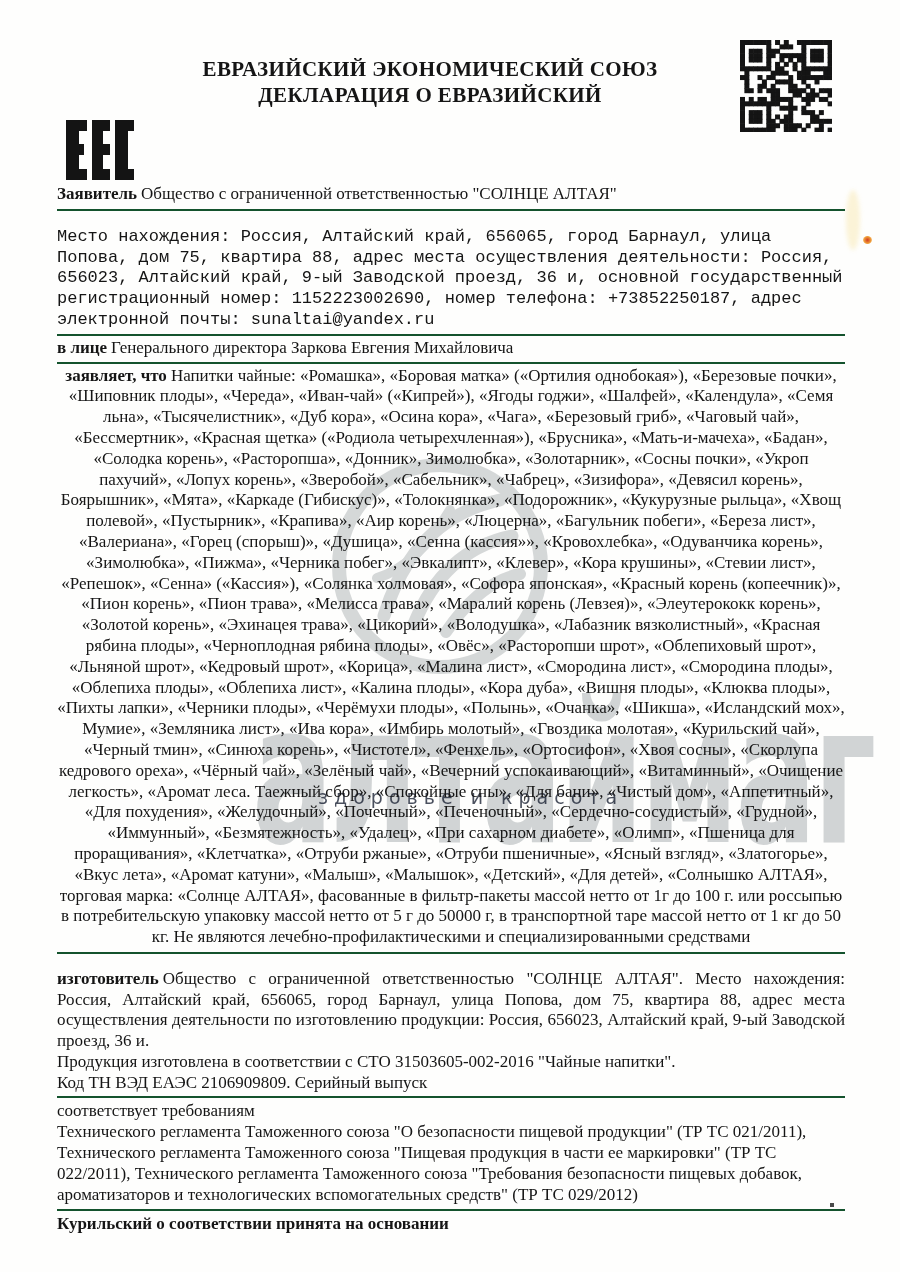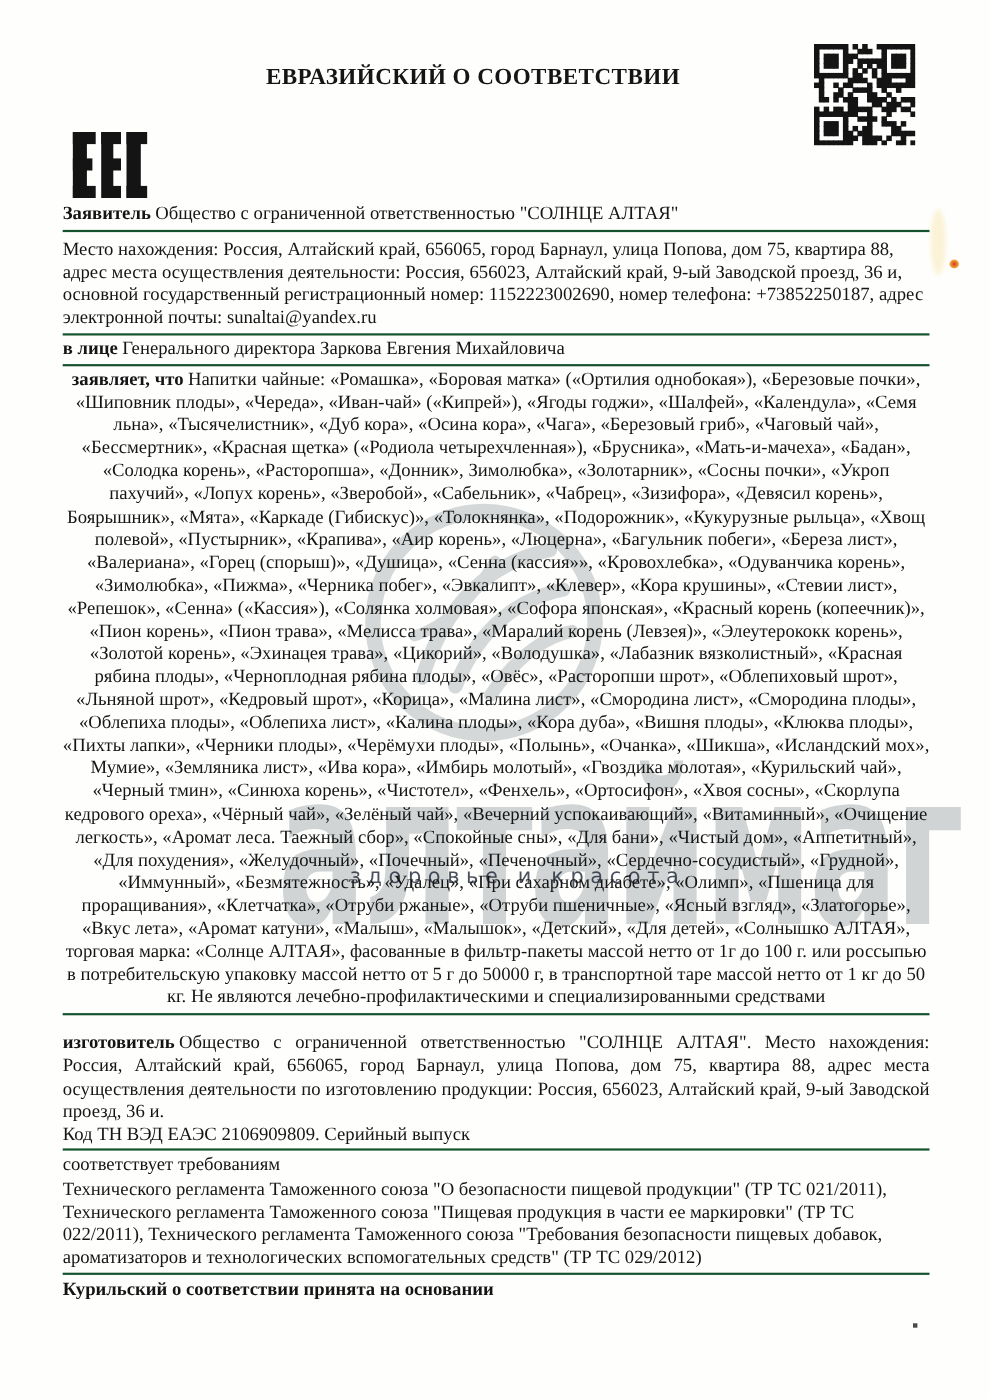--- a/index.html
+++ b/index.html
@@ -24,21 +24,21 @@
   .smudge-yellow{position:absolute;left:846px;top:190px;width:14px;height:60px;border-radius:50%;
              background:rgba(245,215,120,.28);filter:blur(2px);z-index:1;}
   .speck-dark{position:absolute;left:830px;top:1203px;width:4px;height:4px;background:#4a4a4a;z-index:3;}
   
   .content{position:absolute;left:57px;width:788px;top:184px;z-index:2;
            font-size:17px;line-height:20.8px;}
   .content p{margin:0;}
   .lead{font-weight:bold;margin-right:4px;}
   .rule-b{border-bottom:2px solid #14532d;}
   .sec-applicant{padding-bottom:4px;}
-  .sec-address{padding:6px 0 3px 0;}
+  .sec-address{padding:16px 0 3px 0;font-family:Liberation Mono, monospace;}
   .sec-rep{padding:2px 0 3px 0;font-family:Liberation Serif, serif;}
   .sec-declares{padding:2px 0 4px 0;text-align:center;}
   .sec-manufacturer{padding-top:15px;text-align:justify;}
   .sec-production{padding-top:0;}
   .sec-code{padding-bottom:2px;}
   .sec-conforms-label{font-weight:normal;padding-top:3px;}
   .sec-conforms{padding:1px 0 3px 0;}
   .sec-basis{font-weight:bold;padding-top:3px;}
 </style>
 </head>
@@ -56,21 +56,22 @@
     </svg>
     <div class="wm-big">алтаймаг</div>
     <div class="wm-tag">здоровье и красота</div>
   </div>
 
   <div class="smudge-yellow"></div>
   <div class="speck-red"></div>
   <div class="speck-dark"></div>
 
   <div class="title">
-    <div>ЕВРАЗИЙСКИЙ О СООТВЕТСТВИИ</div>
+    <div>ЕВРАЗИЙСКИЙ ЭКОНОМИЧЕСКИЙ СОЮЗ</div>
+    <div>ДЕКЛАРАЦИЯ О ЕВРАЗИЙСКИЙ</div>
   </div>
 
   <svg class="eac" width="68" height="60" viewBox="0 0 68 60">
 
     <rect x="0" y="0" width="13" height="60" fill="#141414"></rect>
     <rect x="0" y="0" width="21" height="11" fill="#141414"></rect>
     <rect x="0" y="24" width="18" height="11" fill="#141414"></rect>
     <rect x="0" y="49" width="21" height="11" fill="#141414"></rect>
 
     <rect x="26" y="0" width="18" height="11" fill="#141414"></rect>
@@ -333,20 +334,21 @@
     <p class="sec-applicant rule-b"><span class="lead">Заявитель</span><span>Общество с ограниченной ответственностью "СОЛНЦЕ АЛТАЯ"</span></p>
 
     <p class="sec-address rule-b">Место нахождения: Россия, Алтайский край, 656065, город Барнаул, улица Попова, дом 75, квартира 88, адрес места осуществления деятельности: Россия, 656023, Алтайский край, 9-ый Заводской проезд, 36 и, основной государственный регистрационный номер: 1152223002690, номер телефона: +73852250187, адрес электронной почты: sunaltai@yandex.ru</p>
 
     <p class="sec-rep rule-b"><span class="lead">в лице</span><span>Генерального директора Заркова Евгения Михайловича</span></p>
 
     <p class="sec-declares rule-b"><span class="lead">заявляет, что</span><span>Напитки чайные: «Ромашка», «Боровая матка» («Ортилия однобокая»), «Березовые почки», «Шиповник плоды», «Череда», «Иван-чай» («Кипрей»), «Ягоды годжи», «Шалфей», «Календула», «Семя льна», «Тысячелистник», «Дуб кора», «Осина кора», «Чага», «Березовый гриб», «Чаговый чай», «Бессмертник», «Красная щетка» («Родиола четырехчленная»), «Брусника», «Мать-и-мачеха», «Бадан», «Солодка корень», «Расторопша», «Донник», Зимолюбка», «Золотарник», «Сосны почки», «Укроп пахучий», «Лопух корень», «Зверобой», «Сабельник», «Чабрец», «Зизифора», «Девясил корень», Боярышник», «Мята», «Каркаде (Гибискус)», «Толокнянка», «Подорожник», «Кукурузные рыльца», «Хвощ полевой», «Пустырник», «Крапива», «Аир корень», «Люцерна», «Багульник побеги», «Береза лист», «Валериана», «Горец (спорыш)», «Душица», «Сенна (кассия»», «Кровохлебка», «Одуванчика корень», «Зимолюбка», «Пижма», «Черника побег», «Эвкалипт», «Клевер», «Кора крушины», «Стевии лист», «Репешок», «Сенна» («Кассия»), «Солянка холмовая», «Софора японская», «Красный корень (копеечник)», «Пион корень», «Пион трава», «Мелисса трава», «Маралий корень (Левзея)», «Элеутерококк корень», «Золотой корень», «Эхинацея трава», «Цикорий», «Володушка», «Лабазник вязколистный», «Красная рябина плоды», «Черноплодная рябина плоды», «Овёс», «Расторопши шрот», «Облепиховый шрот», «Льняной шрот», «Кедровый шрот», «Корица», «Малина лист», «Смородина лист», «Смородина плоды», «Облепиха плоды», «Облепиха лист», «Калина плоды», «Кора дуба», «Вишня плоды», «Клюква плоды», «Пихты лапки», «Черники плоды», «Черёмухи плоды», «Полынь», «Очанка», «Шикша», «Исландский мох», Мумие», «Земляника лист», «Ива кора», «Имбирь молотый», «Гвоздика молотая», «Курильский чай», «Черный тмин», «Синюха корень», «Чистотел», «Фенхель», «Ортосифон», «Хвоя сосны», «Скорлупа кедрового ореха», «Чёрный чай», «Зелёный чай», «Вечерний успокаивающий», «Витаминный», «Очищение легкость», «Аромат леса. Таежный сбор», «Спокойные сны», «Для бани», «Чистый дом», «Аппетитный», «Для похудения», «Желудочный», «Почечный», «Печеночный», «Сердечно-сосудистый», «Грудной», «Иммунный», «Безмятежность», «Удалец», «При сахарном диабете», «Олимп», «Пшеница для проращивания», «Клетчатка», «Отруби ржаные», «Отруби пшеничные», «Ясный взгляд», «Златогорье», «Вкус лета», «Аромат катуни», «Малыш», «Малышок», «Детский», «Для детей», «Солнышко АЛТАЯ», торговая марка: «Солнце АЛТАЯ», фасованные в фильтр-пакеты массой нетто от 1г до 100 г. или россыпью в потребительскую упаковку массой нетто от 5 г до 50000 г, в транспортной таре массой нетто от 1 кг до 50 кг. Не являются лечебно-профилактическими и специализированными средствами</span></p>
 
     <p class="sec-manufacturer"><span class="lead">изготовитель</span><span>Общество с ограниченной ответственностью "СОЛНЦЕ АЛТАЯ". Место нахождения: Россия, Алтайский край, 656065, город Барнаул, улица Попова, дом 75, квартира 88, адрес места осуществления деятельности по изготовлению продукции: Россия, 656023, Алтайский край, 9-ый Заводской проезд, 36 и.</span></p>
 
+    <p class="sec-production">Продукция изготовлена в соответствии с СТО 31503605-002-2016 "Чайные напитки".</p>
 
     <p class="sec-code rule-b">Код ТН ВЭД ЕАЭС 2106909809. Серийный выпуск</p>
 
     <p class="sec-conforms-label">соответствует требованиям</p>
 
     <p class="sec-conforms rule-b">Технического регламента Таможенного союза "О безопасности пищевой продукции" (ТР ТС 021/2011), Технического регламента Таможенного союза "Пищевая продукция в части ее маркировки" (ТР ТС 022/2011), Технического регламента Таможенного союза "Требования безопасности пищевых добавок, ароматизаторов и технологических вспомогательных средств" (ТР ТС 029/2012)</p>
 
     <p class="sec-basis">Курильский о соответствии принята на основании</p>
 
   </div>

